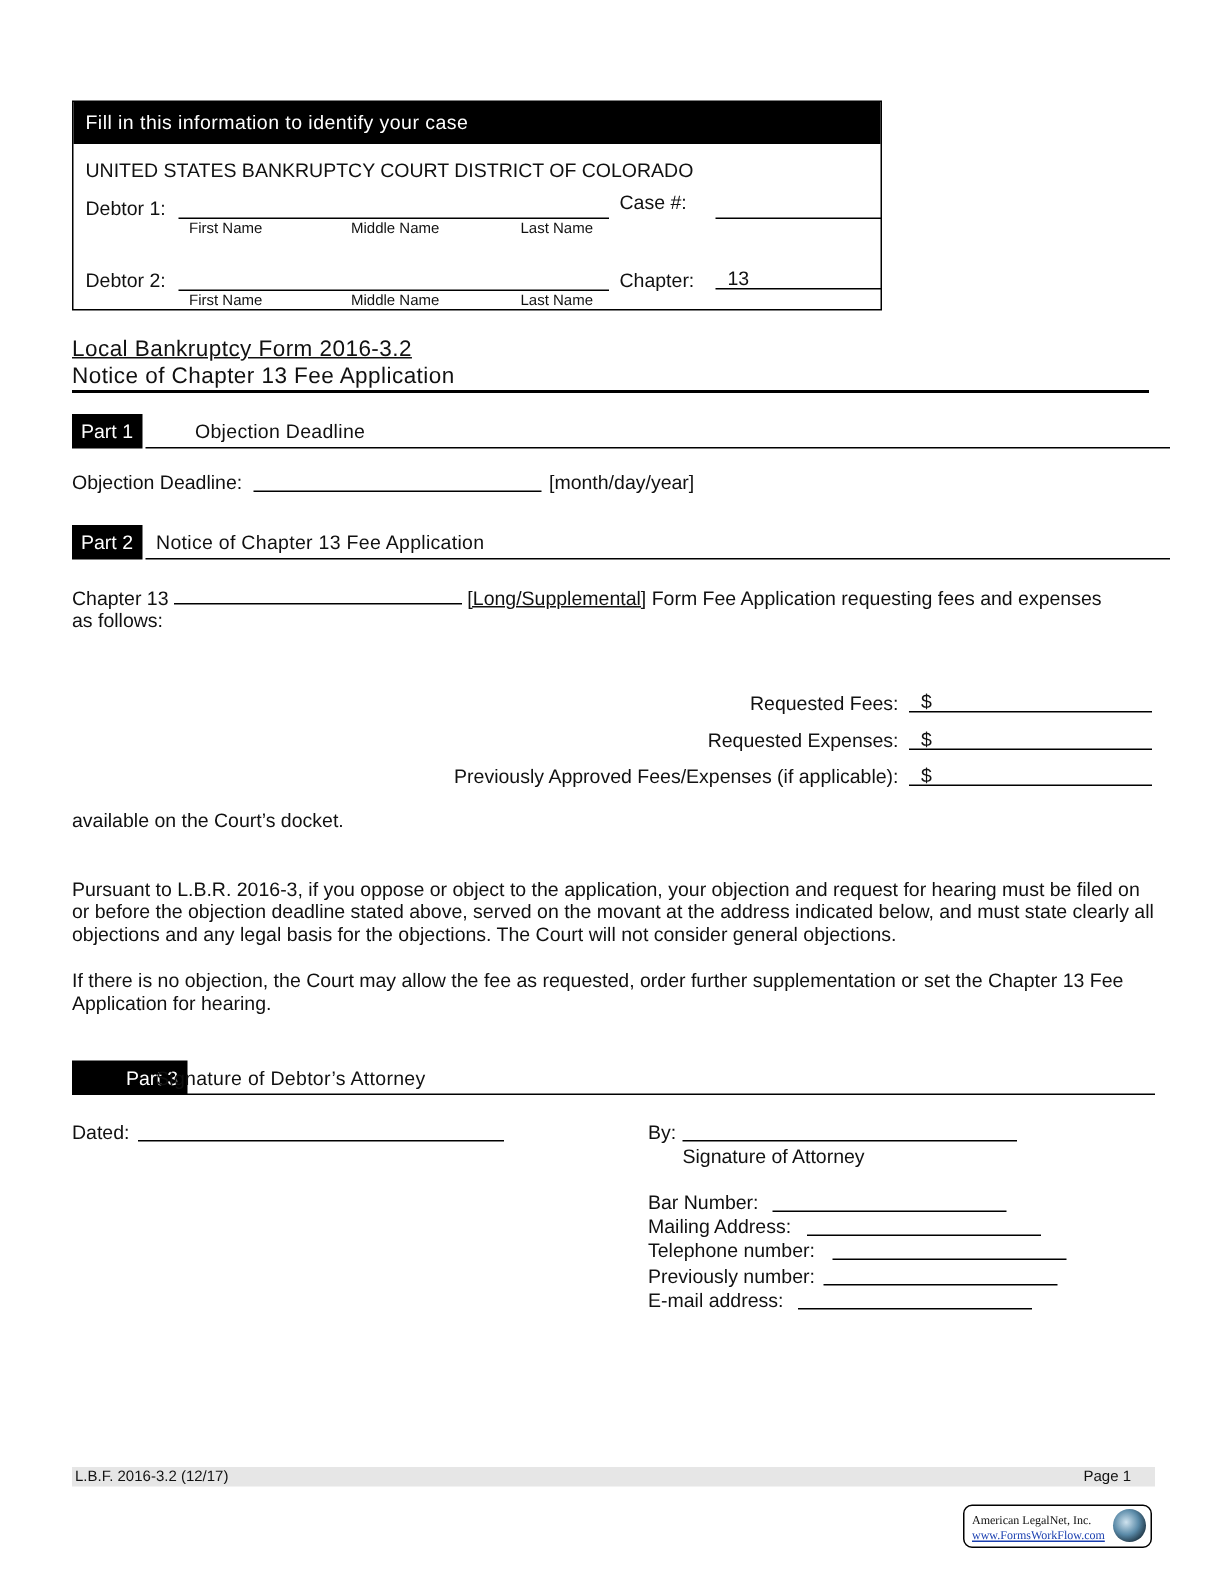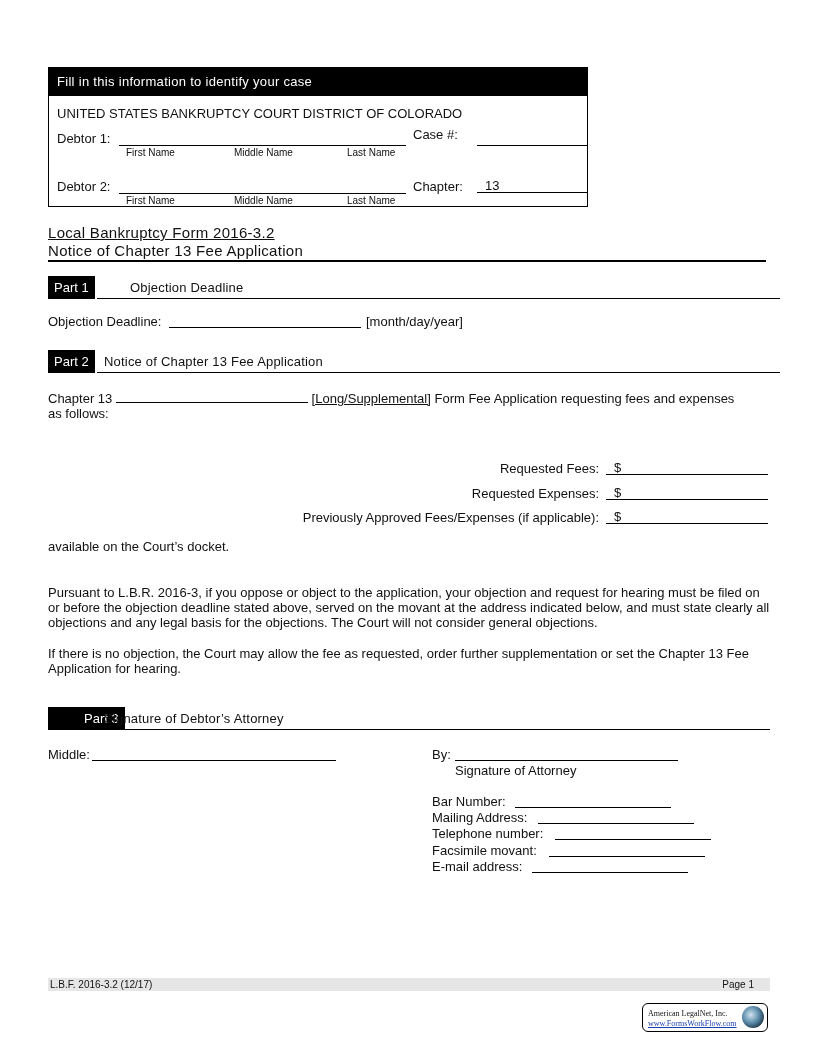--- a/index.html
+++ b/index.html
@@ -83,37 +83,37 @@
   <div>available on the Court’s docket.</div>
 </div>
 
 <div class="para" style="top:585px;">Pursuant to L.B.R. 2016-3, if you oppose or object to the application, your objection and request for hearing must be filed on or before the objection deadline stated above, served on the movant at the address indicated below, and must state clearly all objections and any legal basis for the objections. The Court will not consider general objections.</div>
 <div class="para" style="top:646px;">If there is no objection, the Court may allow the fee as requested, order further supplementation or set the Chapter 13 Fee Application for hearing.</div>
 
 <div class="partlbl" style="left:48px;top:707px;padding-left:36px;">Part 3</div>
 <div class="parttitle" style="left:104px;top:711px;">Signature of Debtor’s Attorney</div>
 <div class="rule" style="left:97px;top:729px;width:673px;border-top-width:1.5px;"></div>
 
-<div class="abs" style="left:48px;top:747px;">Middle:</div>
+<div class="abs" style="left:48px;top:747px;">Dated:</div>
 <div class="fieldline" style="left:92px;top:747px;width:244px;height:13px;"></div>
 
 <div class="abs" style="left:432px;top:747px;">By:</div>
 <div class="fieldline" style="left:455px;top:747px;width:223px;height:13px;"></div>
 <div class="abs" style="left:455px;top:763px;">Signature of Attorney</div>
 
 <div class="abs" style="left:432px;top:794px;">Bar Number:</div>
 <div class="fieldline" style="left:515px;top:794px;width:156px;height:13px;"></div>
 
 <div class="abs" style="left:432px;top:810px;">Mailing Address:</div>
 <div class="fieldline" style="left:538px;top:810px;width:156px;height:13px;"></div>
 
 <div class="abs" style="left:432px;top:826px;">Telephone number:</div>
 <div class="fieldline" style="left:555px;top:826px;width:156px;height:13px;"></div>
 
-<div class="abs" style="left:432px;top:843px;">Facsimile movant:</div>
+<div class="abs" style="left:432px;top:843px;">Previously number:</div>
 <div class="fieldline" style="left:549px;top:843px;width:156px;height:13px;"></div>
 
 <div class="abs" style="left:432px;top:859px;">E-mail address:</div>
 <div class="fieldline" style="left:532px;top:859px;width:156px;height:13px;"></div>
 
 <div class="footer">
   <span style="position:absolute;left:2px;">L.B.F. 2016-3.2 (12/17)</span>
   <span style="position:absolute;right:16px;">Page 1</span>
 </div>
 

